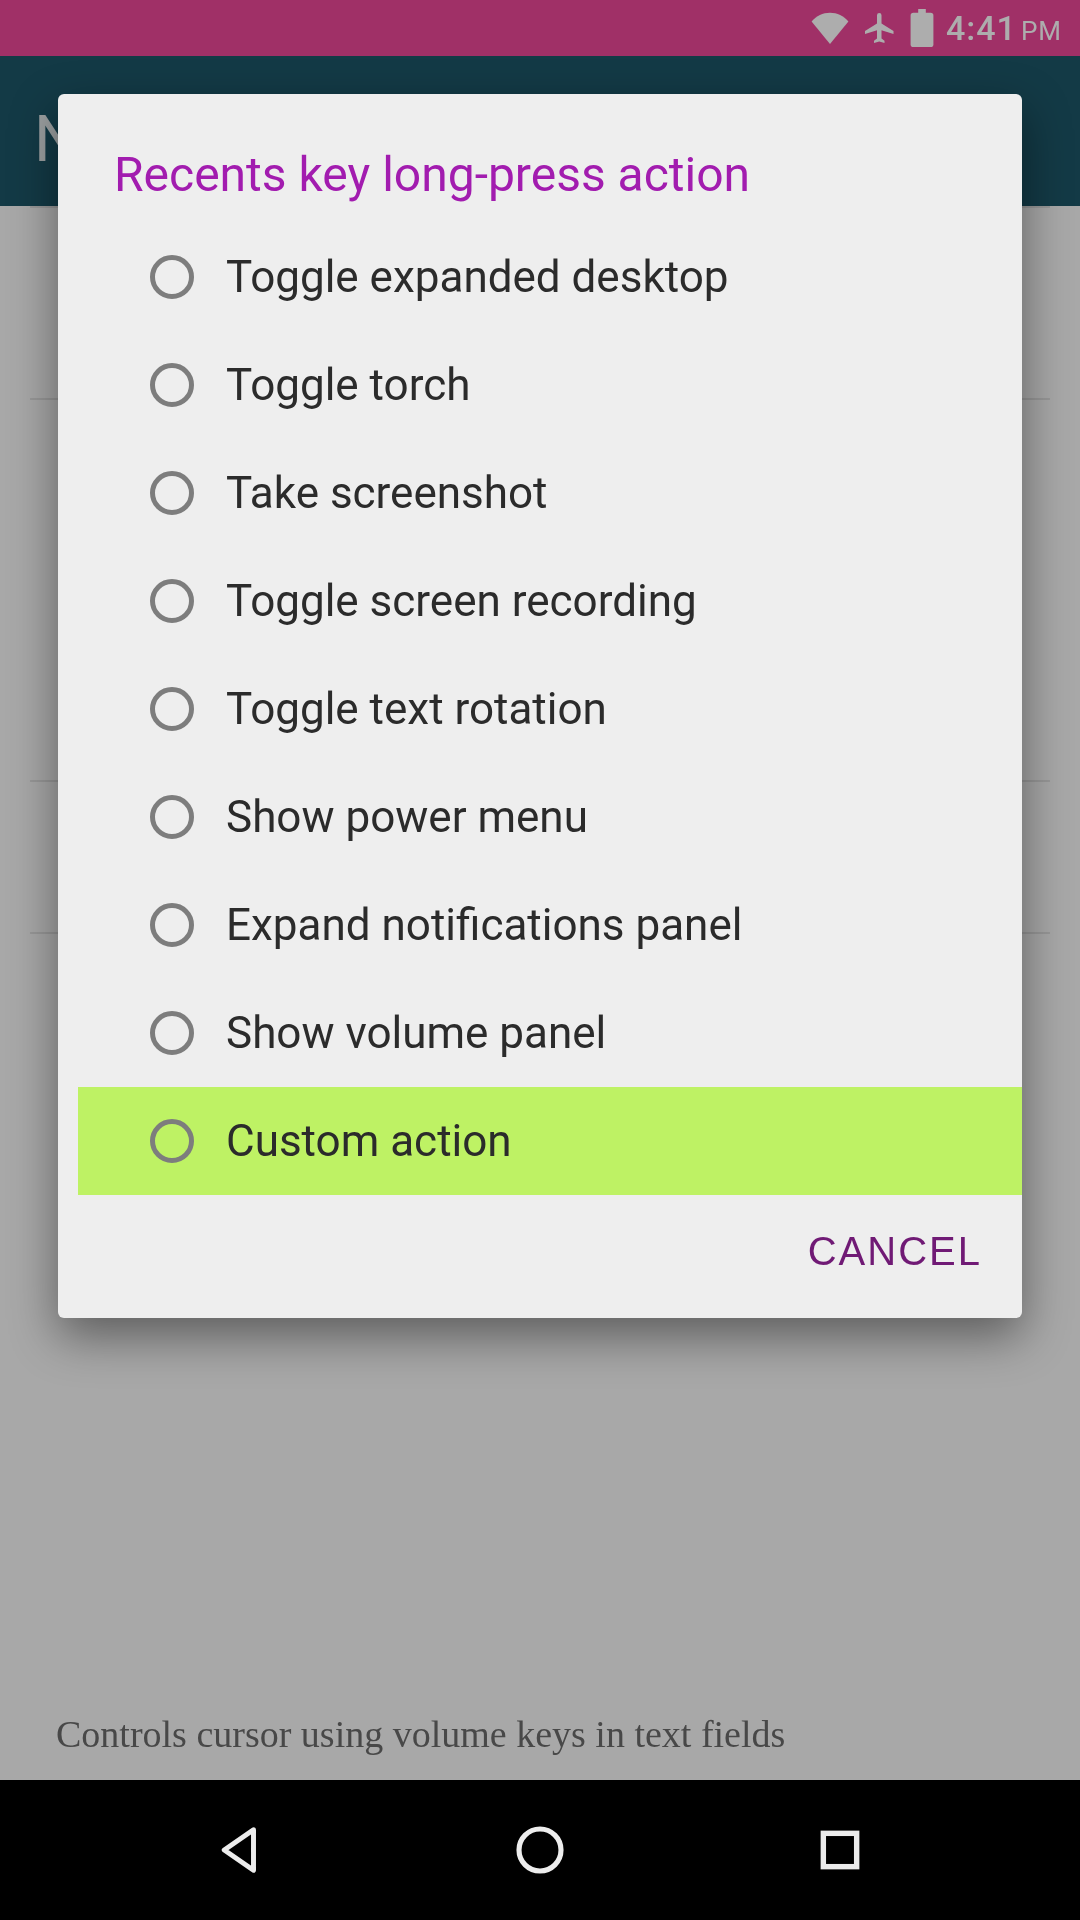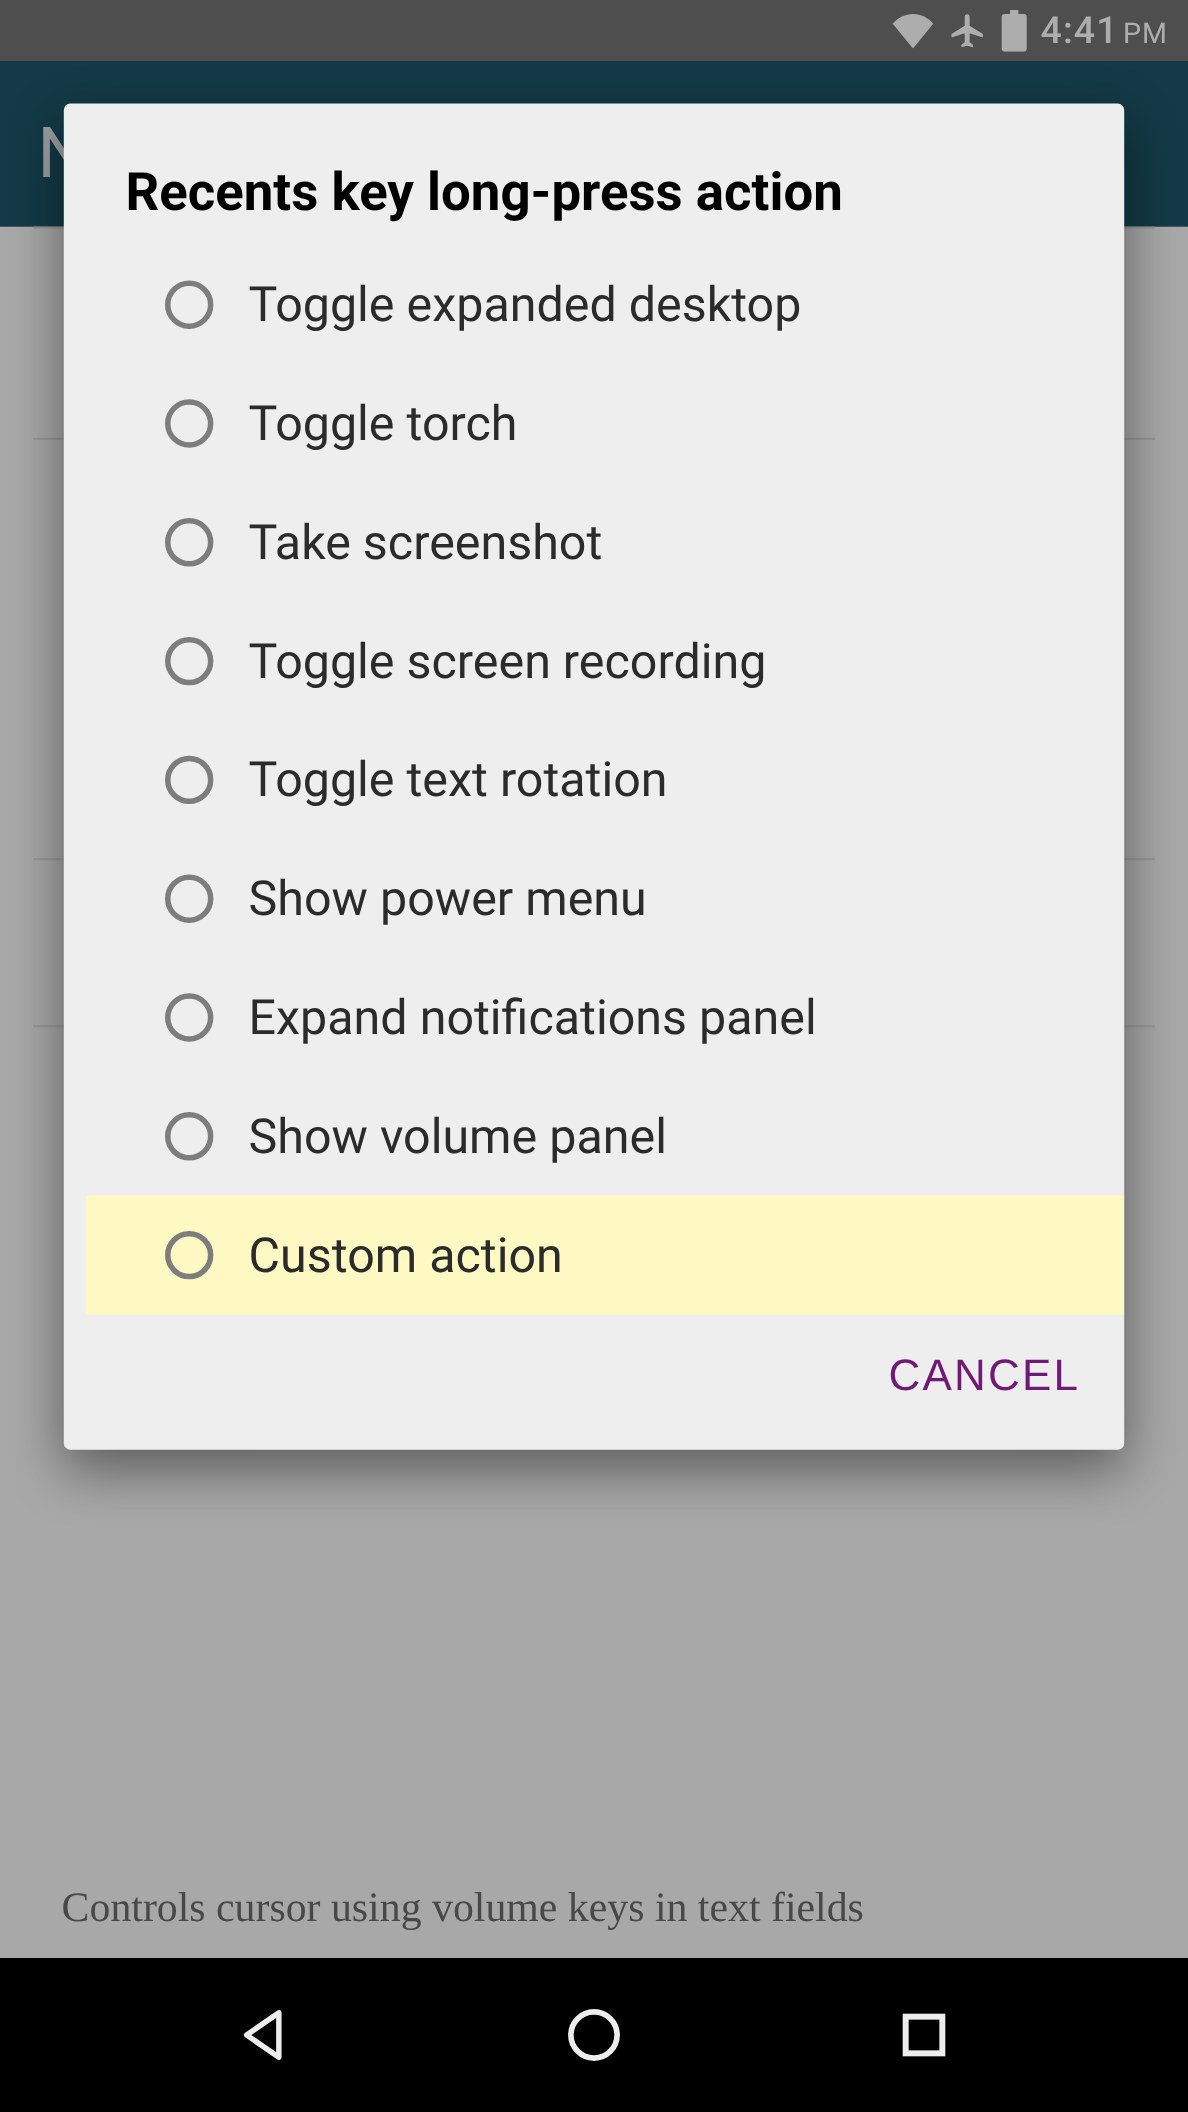--- a/index.html
+++ b/index.html
@@ -2,21 +2,21 @@
 <html><head>
 <meta charset="utf-8">
 <style>
   * { box-sizing: border-box; margin: 0; padding: 0; }
   html, body { width: 1080px; height: 1920px; overflow: hidden; font-family: Roboto, "Helvetica Neue", Arial, sans-serif; }
   body { background: #000; position: relative; }
 
   
   .statusbar {
     position: absolute; top: 0; left: 0; right: 0; height: 56px;
-    background: #737373;
+    background: #ec4899;
     display: flex; align-items: center; justify-content: flex-end;
     padding: 0 18px; color: #fff; gap: 12px;
   }
   .statusbar .time { font-size: 34px; letter-spacing: 1px; font-weight: 500; }
   .statusbar .time .ampm { font-size: 26px; margin-left: 4px; font-weight: 400; }
   .statusbar svg { display: block; }
 
   
   .appheader {
     position: absolute; top: 56px; left: 0; right: 0; height: 150px;
@@ -46,31 +46,31 @@
 
   
   .dialog {
     position: absolute; left: 58px; right: 58px; top: 94px;
     background: #eeeeee; border-radius: 6px;
     box-shadow: 0 18px 48px rgba(0,0,0,0.45);
     display: flex; flex-direction: column;
     overflow: hidden;
   }
   .dialog-title {
-    font-size: 48px; font-weight: 700; color: #000000;
+    font-size: 48px; font-weight: 400; color: #a21caf;
     padding: 52px 56px 20px;
   }
   .options { display: flex; flex-direction: column; margin-left: 20px; }
   .option {
     display: flex; align-items: center; gap: 32px;
     padding: 28px 46px 28px 72px;
     min-height: 108px;
     cursor: pointer;
   }
-  .option.highlight { background: #fef9c3; }
+  .option.highlight { background: #bef264; }
   .radio-outer {
     width: 44px; height: 44px; border: 5px solid #7d7d7d; border-radius: 50%;
     flex: 0 0 44px;
   }
   .option-label {
     font-size: 44px; color: #2b2b2b; font-weight: 400; line-height: 1.1;
   }
   .dialog-actions {
     display: flex; justify-content: flex-end;
     padding: 34px 40px 44px;

